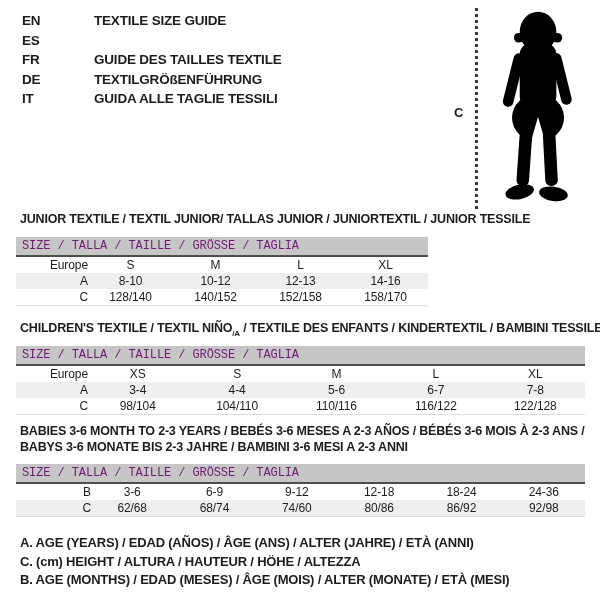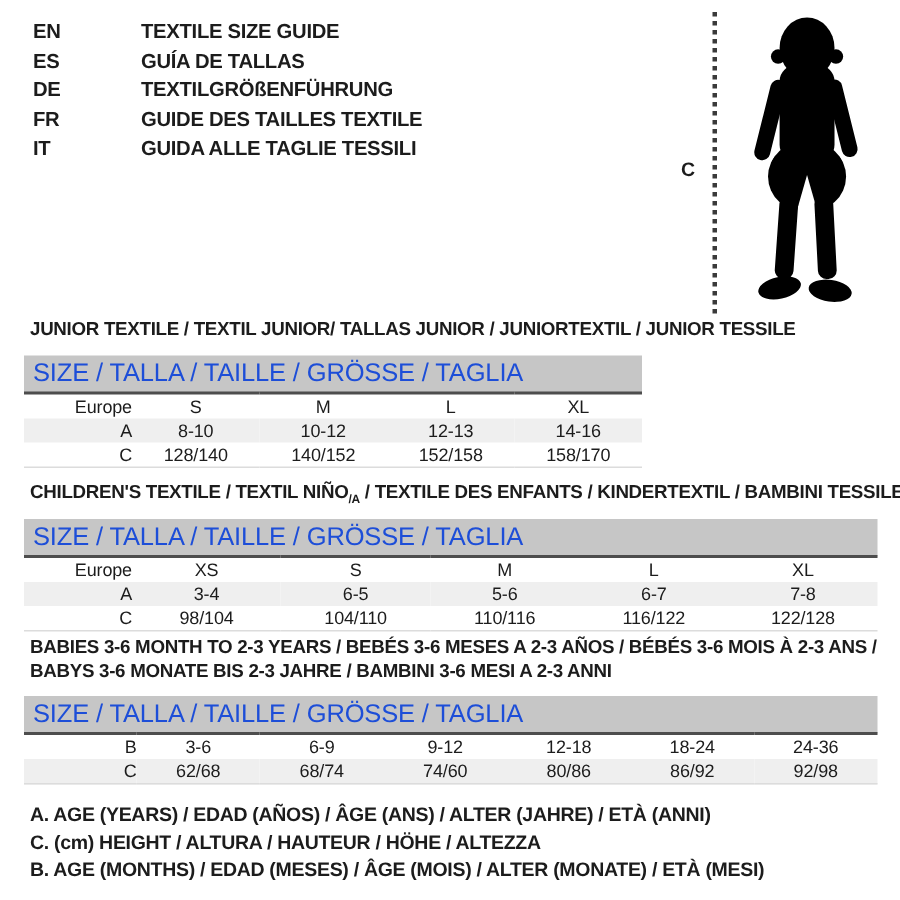--- a/index.html
+++ b/index.html
@@ -23,52 +23,51 @@
   .baby-svg{position:absolute;left:36px;top:2px;width:106px;height:206px;}
 
   
   .section-title{position:absolute;left:20px;font-size:12.5px;font-weight:bold;letter-spacing:-0.2px;line-height:16px;white-space:nowrap;}
   .section-title sub{font-size:8px;}
 
   
   table.size-table{position:absolute;left:16px;border-collapse:collapse;table-layout:fixed;
     font-size:12px;letter-spacing:-0.1px;border-bottom:1px solid #dcdcdc;}
   table.size-table th{
-    background:#c6c6c6;color:#1d4ed8;font-weight:normal;text-align:left;
-    padding:2px 0 2px 6px;font-size:17px;height:14px;
-    border-bottom:2px solid #4d4d4d;white-space:nowrap;}
+    background:#c6c6c6;color:#701a75;font-weight:normal;text-align:left;
+    padding:2px 0 2px 6px;font-size:12px;height:14px;
+    border-bottom:2px solid #4d4d4d;white-space:nowrap;font-family:Liberation Mono, monospace;}
   table.size-table td{height:16px;padding:0;text-align:center;white-space:nowrap;}
   table.size-table td.rowlabel{text-align:right;padding-left:6px;}
   table.size-table tr.alt td{background:#efefef;}
 
   
   .notes{position:absolute;left:20px;top:534px;}
   .note-line{font-size:13px;font-weight:bold;line-height:18.5px;letter-spacing:-0.2px;white-space:nowrap;}
 </style>
 </head>
 <body>
 
 <div class="page">
 
   <div class="lang-list">
     <div class="lang-row">
       <span class="lang-code">EN</span>
       <span class="lang-title">TEXTILE SIZE GUIDE</span>
     </div>
     <div class="lang-row">
       <span class="lang-code">ES</span>
-      <span class="lang-title">GUÍA DE TALLAS</span>
+    </div>
+    <div class="lang-row">
+      <span class="lang-code">FR</span>
+      <span class="lang-title">GUIDE DES TAILLES TEXTILE</span>
     </div>
     <div class="lang-row">
       <span class="lang-code">DE</span>
       <span class="lang-title">TEXTILGRÖßENFÜHRUNG</span>
-    </div>
-    <div class="lang-row">
-      <span class="lang-code">FR</span>
-      <span class="lang-title">GUIDE DES TAILLES TEXTILE</span>
     </div>
     <div class="lang-row">
       <span class="lang-code">IT</span>
       <span class="lang-title">GUIDA ALLE TAGLIE TESSILI</span>
     </div>
   </div>
 
   <div class="figure-block">
     <div class="measure-line"></div>
     <div class="measure-label">C</div>
@@ -159,21 +158,21 @@
         <td class="rowlabel">Europe</td>
         <td>XS</td>
         <td>S</td>
         <td>M</td>
         <td>L</td>
         <td>XL</td>
       </tr>
       <tr class="alt">
         <td class="rowlabel">A</td>
         <td>3-4</td>
-        <td>6-5</td>
+        <td>4-4</td>
         <td>5-6</td>
         <td>6-7</td>
         <td>7-8</td>
       </tr>
       <tr>
         <td class="rowlabel">C</td>
         <td>98/104</td>
         <td>104/110</td>
         <td>110/116</td>
         <td>116/122</td>

